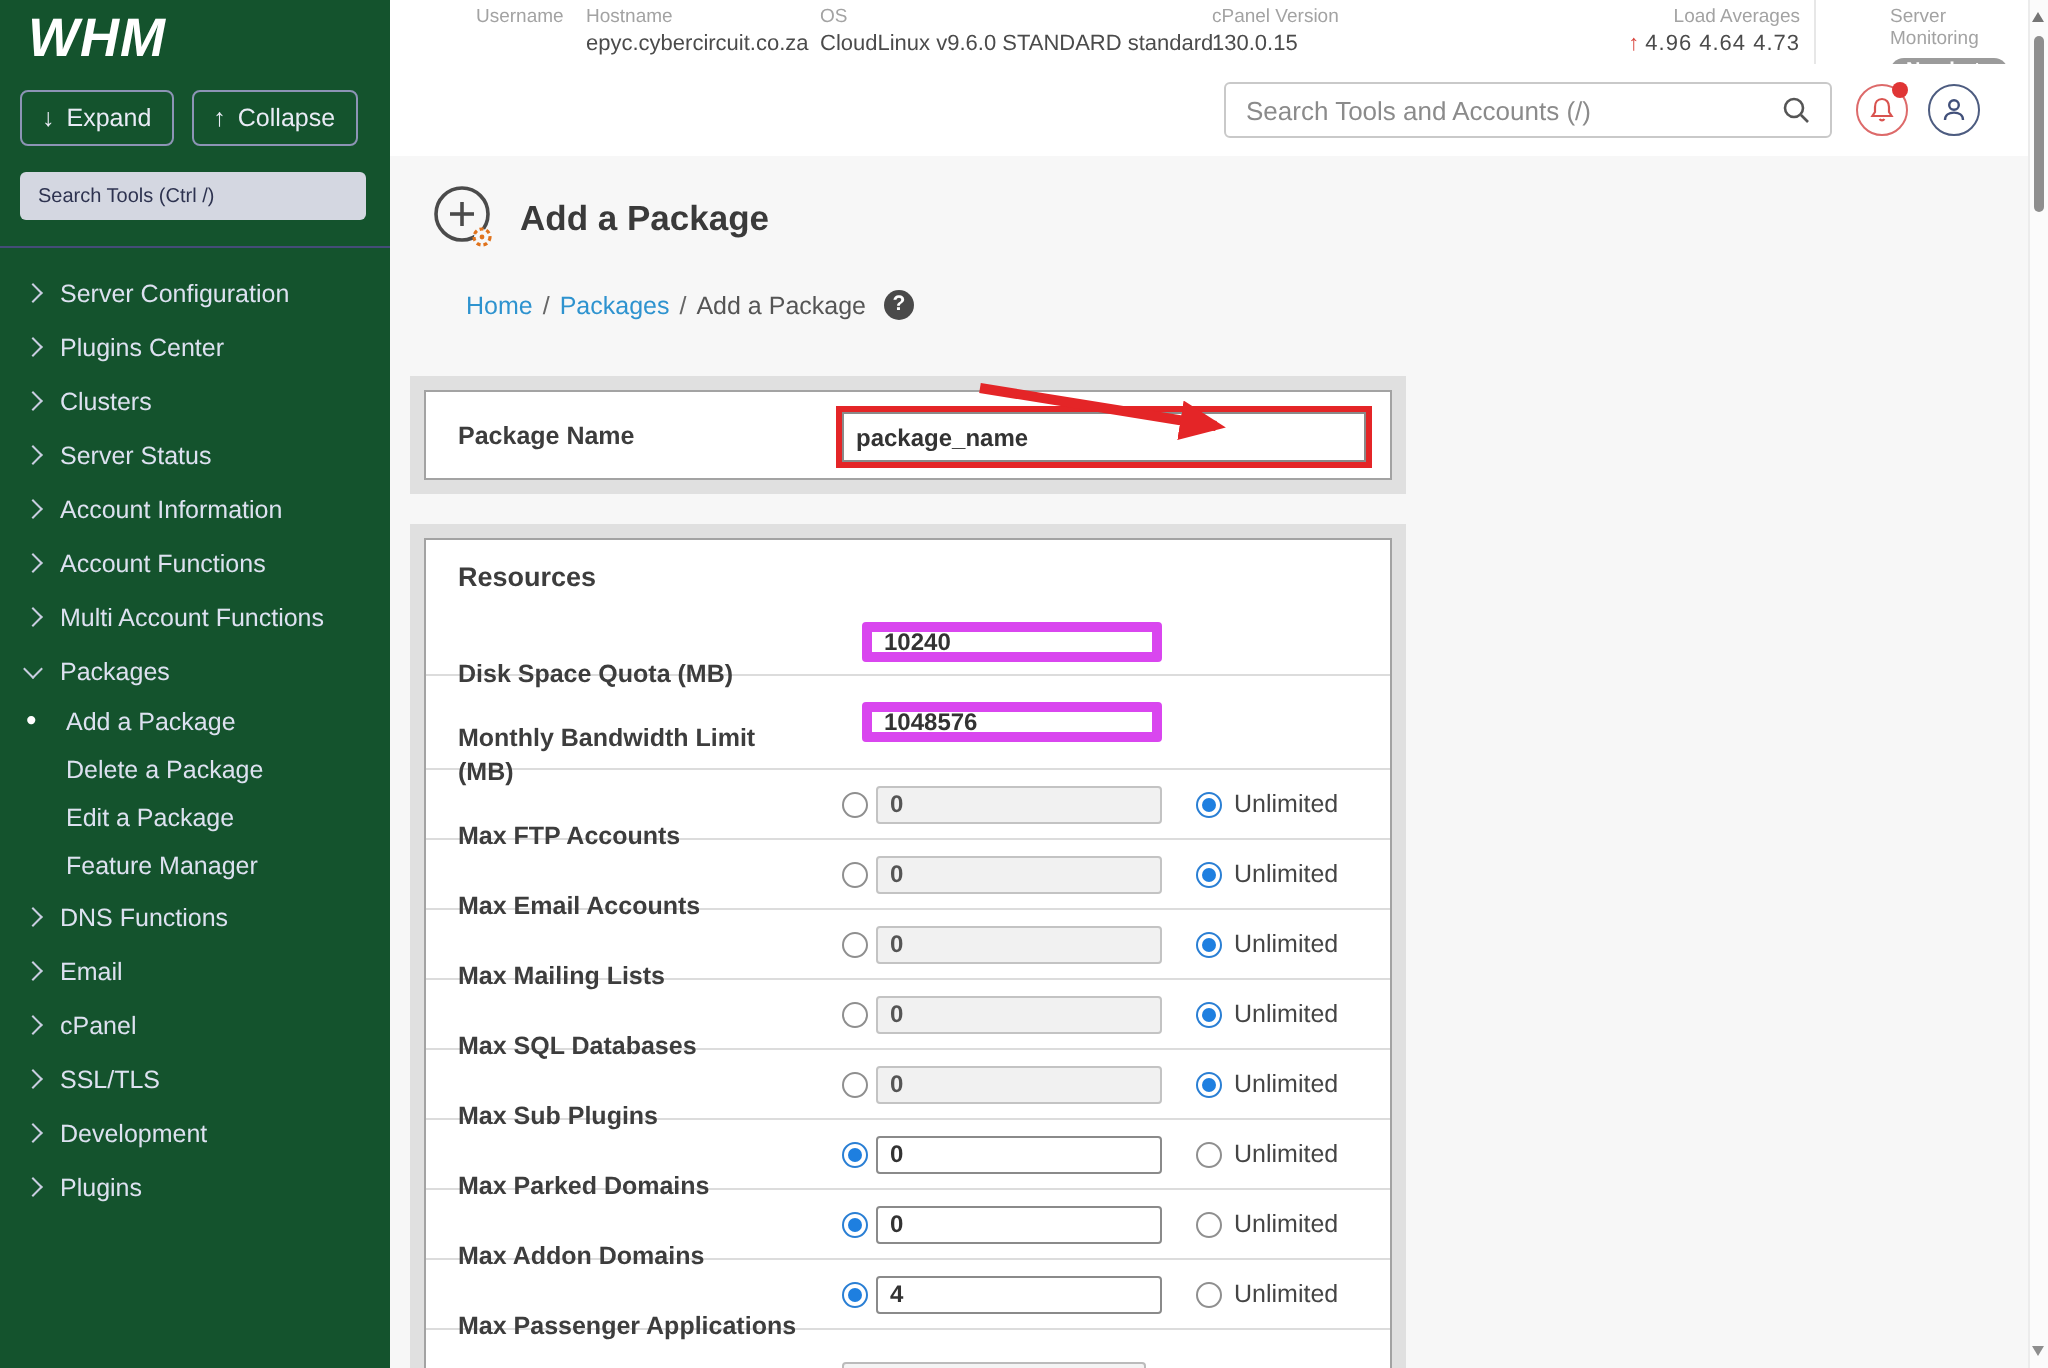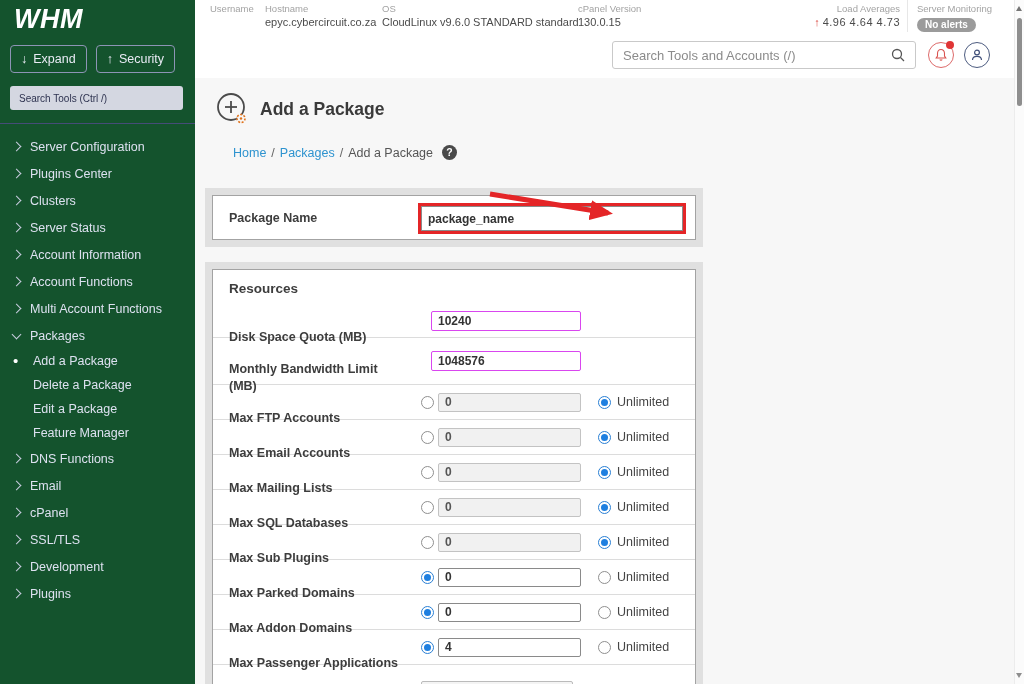--- a/index.html
+++ b/index.html
@@ -22,21 +22,21 @@
   .chev{width:6px;height:6px;border-top:1.5px solid #c8cde0;border-right:1.5px solid #c8cde0;display:inline-block;
      margin-right:10px;flex:none;}
   .chev.right{transform:rotate(45deg);}
   .chev.down{transform:rotate(135deg);margin-top:-3px;}
   .nav-child{height:24px;display:flex;align-items:center;padding-left:33px;color:#dde1f0;font-size:12.5px;
      position:relative;cursor:pointer;}
   .nav-child .bullet{position:absolute;left:13px;top:3px;color:#fff;font-size:15px;}
 
   
   #strip1{position:absolute;left:195px;top:0;width:819px;height:32px;background:#fff;border-bottom:1px solid #ededed;}
-  .info{position:absolute;top:3px;}
+  .info{position:absolute;top:3px;margin-left:28px;}
   .ilabel{font-size:9.5px;color:#a3a3a3;}
   .ival{font-size:11px;color:#4b4b4b;margin-top:2px;}
   #inf-user{left:15px;} #inf-host{left:70px;} #inf-os{left:187px;} #inf-ver{left:383px;}
   #inf-load{right:114px;text-align:right;}
   #inf-load .ival b{font-weight:normal;letter-spacing:.5px;}
   .load-arrow{color:#d9453d;margin-right:3px;}
   .vdiv{position:absolute;left:712px;top:0;height:32px;border-left:1px solid #e7e7e7;}
   #inf-mon{left:722px;}
   .badge{display:inline-block;background:#9b9b9b;color:#fff;font-size:10px;font-weight:bold;
      padding:1px 8px 2px;border-radius:9px;margin-top:1px;}
@@ -86,21 +86,21 @@
   .red-rect input{width:100%;height:100%;box-sizing:border-box;border:1px solid #8a8a8a;font-size:12px;font-weight:600;
      color:#333;padding:0 6px;outline:none;font-family:inherit;}
 
   .res-heading{height:24px;padding:11px 0 0 16px;font-size:13.5px;font-weight:bold;color:#3d3d3d;}
   .row{display:flex;align-items:center;padding-left:16px;box-sizing:border-box;}
   .row.sep{border-top:1px solid #dcdcdc;}
   .trow1{height:32px;} .trow2{height:47px;} .rrow{height:35px;}
   .res-label{font-weight:bold;font-size:12.5px;color:#3d3d3d;flex:none;line-height:1.3;margin-top:33px;}
   .lab-t{width:202px;padding-right:28px;box-sizing:border-box;}
   .lab-r{width:192px;padding-right:10px;box-sizing:border-box;}
-  .text-input{width:150px;height:20px;box-sizing:border-box;border:1px solid #d946ef;border-radius:2px;
+  .text-input{width:150px;height:20px;box-sizing:border-box;border:5px solid #d946ef;border-radius:2px;
      font-size:12px;font-weight:600;color:#333;padding:0 6px;font-family:inherit;outline:none;background:#fff;}
   .radio{width:13px;height:13px;border-radius:50%;border:1px solid #8f8f8f;background:#fff;box-sizing:border-box;
      flex:none;position:relative;cursor:pointer;}
   .radio.on{border-color:#2a7fd4;}
   .radio.on::after{content:"";position:absolute;left:2px;top:2px;width:7px;height:7px;border-radius:50%;background:#1e7fe0;}
   .res-input{margin-left:4px;width:143px;height:19px;box-sizing:border-box;border:1px solid #8a8a8a;border-radius:2px;
      background:#fff;font-size:12px;font-weight:600;color:#333;padding:0 6px;font-family:inherit;outline:none;}
   .res-input.dis{background:#f1f1f1;border-color:#c3c3c3;color:#555;}
   .radio2{margin-left:17px;}
   .unlim{margin-left:6px;font-size:12.5px;color:#454545;}
@@ -113,21 +113,21 @@
 
 <aside id="sidebar">
   <div class="logo">WHM</div>
   <div class="side-btns">
     <button>
       <span>↓</span>
       <span>Expand</span>
     </button>
     <button>
       <span>↑</span>
-      <span>Security</span>
+      <span>Collapse</span>
     </button>
   </div>
   <input class="side-search" placeholder="Search Tools (Ctrl /)" style="">
   <div class="side-divider"></div>
   <nav id="side-nav">
       <div class="nav-item">
         <span class="chev right"></span>
         <span>Server Configuration</span>
       </div>
       <div class="nav-item">

